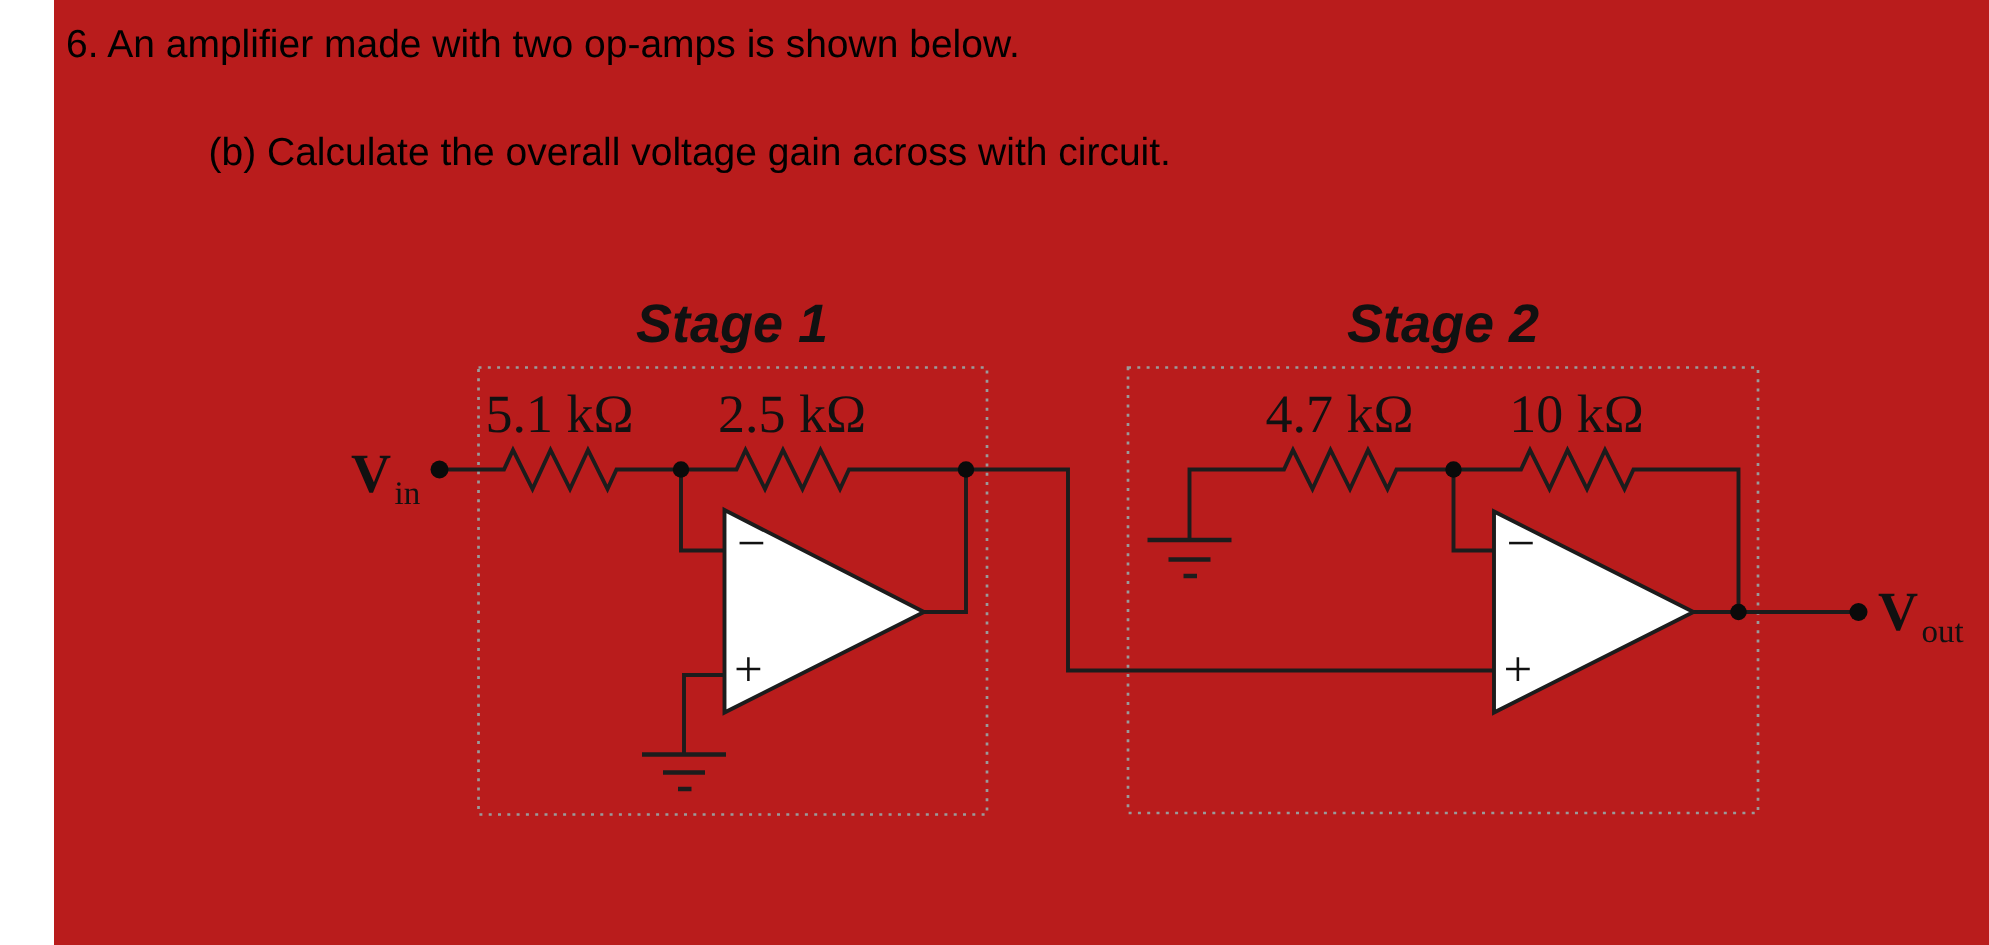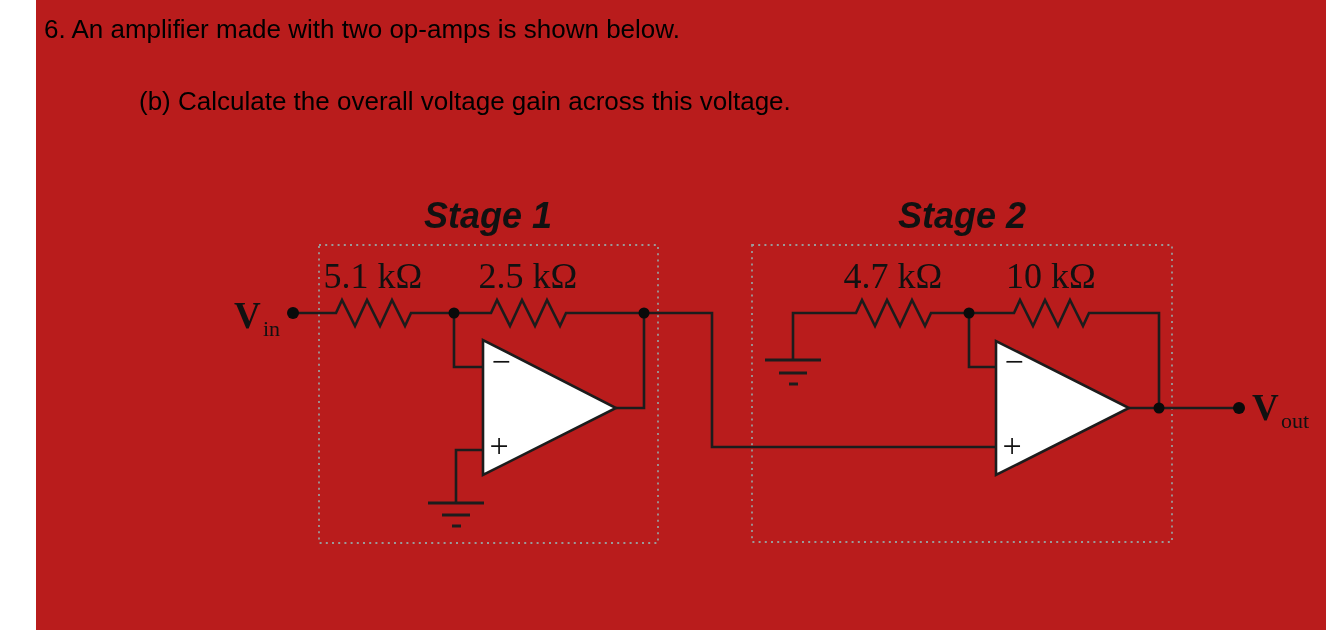--- a/index.html
+++ b/index.html
@@ -54,21 +54,21 @@
     font-family: "Liberation Serif", serif;
     font-size: 34px; fill: #111;
   }
 </style>
 </head>
 <body>
 
 <div class="page">
 
   <div class="problem-line line-main">6. An amplifier made with two op-amps is shown below.</div>
-  <div class="problem-line line-b">(b) Calculate the overall voltage gain across this voltage.</div>
+  <div class="problem-line line-b">(b) Calculate the overall voltage gain across with circuit.</div>
 
   <svg class="schematic" width="1326" height="630" viewBox="0 0 1326 630">
 
     <rect class="stage-box" x="283" y="245" width="339" height="298"></rect>
     <rect class="stage-box" x="716" y="245" width="420" height="297"></rect>
 
     <text class="stage-title" x="452" y="228" text-anchor="middle">Stage 1</text>
     <text class="stage-title" x="926" y="228" text-anchor="middle">Stage 2</text>
 
     <polyline class="wire" points="257,313 300,313 306,300 319,326 331,300 344,326 356,300 369,326 375,313 455,313 461,300 474,326 486,300 499,326 511,300 524,326 530,313 608,313"></polyline>

